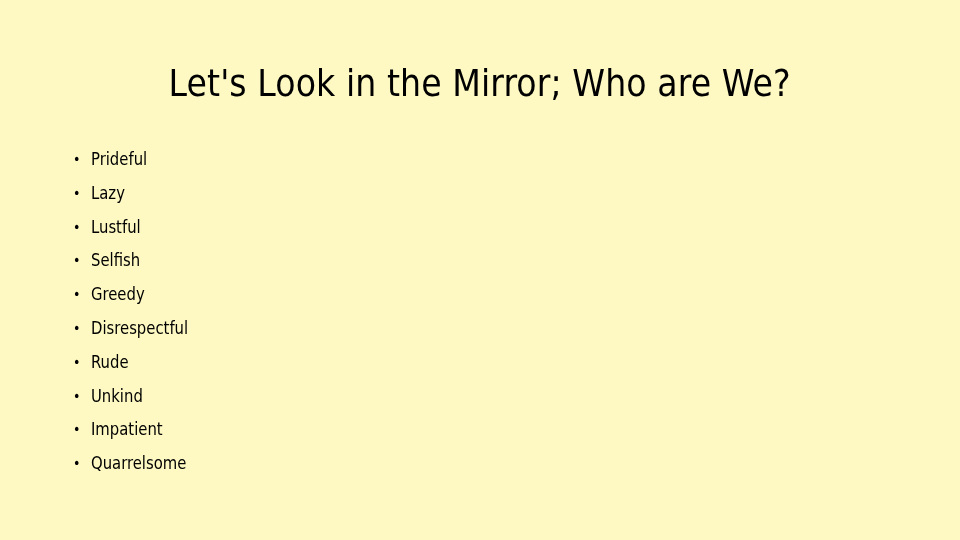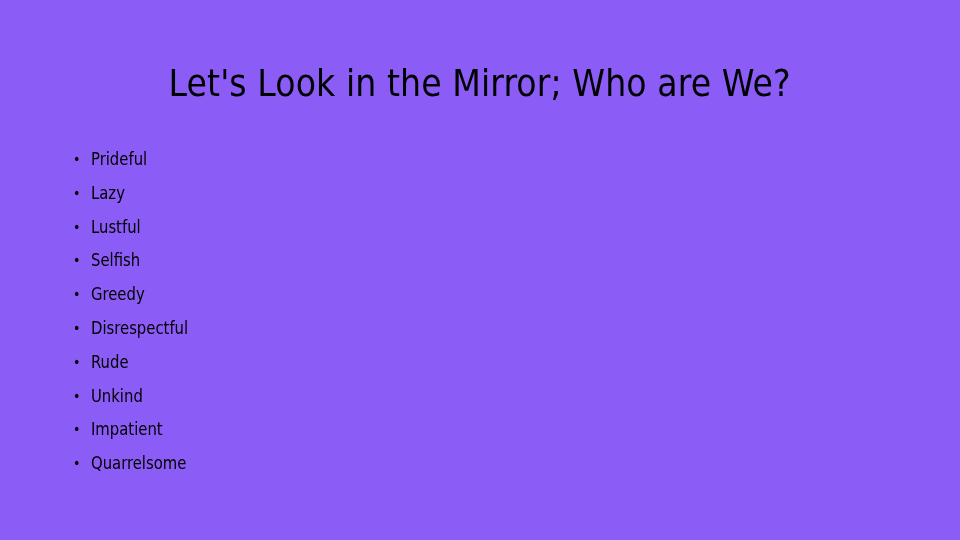--- a/index.html
+++ b/index.html
@@ -6,21 +6,21 @@
   html, body {
     margin: 0;
     padding: 0;
     background: #ffffff;
   }
 
   .slide {
     position: relative;
     width: 960px;
     height: 540px;
-    background: #8b5cf6;
+    background: #fef9c3;
     overflow: hidden;
     font-family: "DejaVu Sans", "Liberation Sans", sans-serif;
     -webkit-font-smoothing: antialiased;
   }
 
   
   .title-block {
     position: absolute;
     left: 60px;
     top: 56px;

